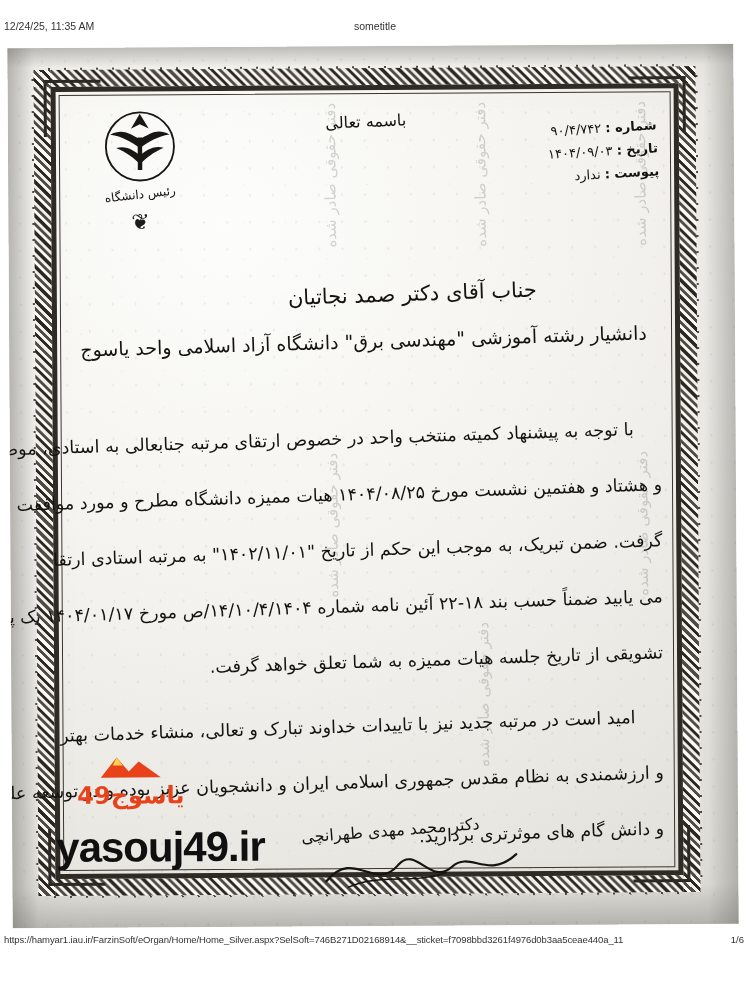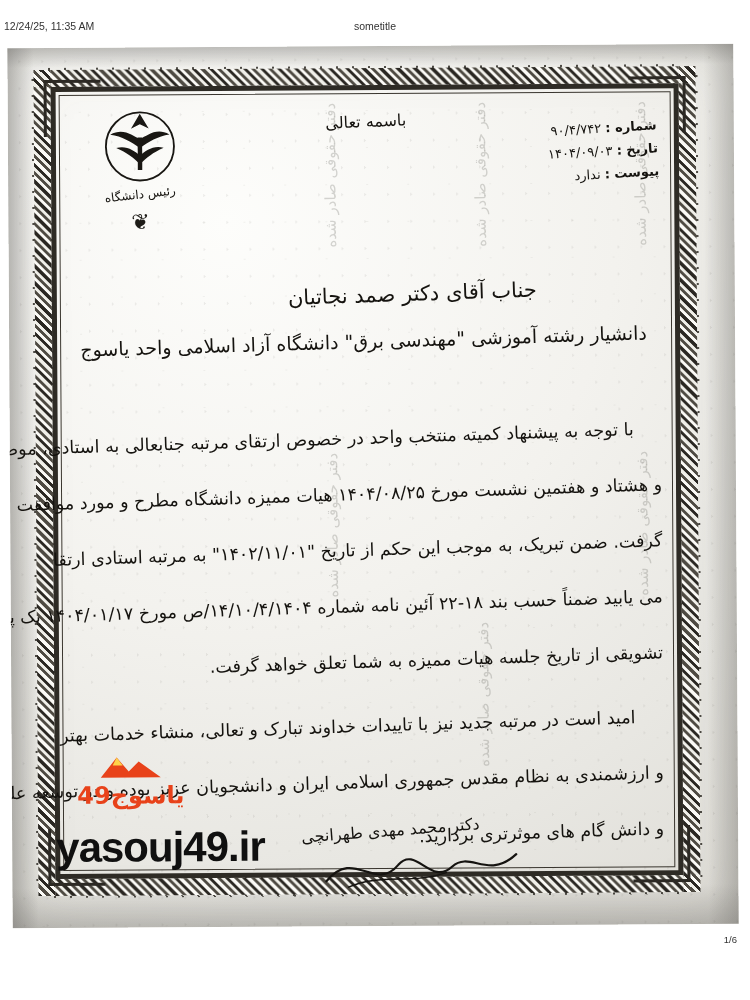--- a/index.html
+++ b/index.html
@@ -46,21 +46,21 @@
     color: #333;
   }
   .print-footer .pf-url {
     position: absolute;
     left: 4px;
     white-space: nowrap;
     letter-spacing: -0.1px;
   }
   .print-footer .pf-page {
     position: absolute;
-    right: 13px;
+    right: 6px;
   }
 
   
   .scan {
     position: absolute;
     top: 46px;
     left: 10px;
     width: 726px;
     height: 880px;
     background:
@@ -453,14 +453,15 @@
     <svg class="mountain" width="64" height="26" viewBox="0 0 64 26">
       <path d="M2 24 L18 4 L30 18 L40 8 L62 24 Z" fill="#e8421a"></path>
       <path d="M18 4 L24 12 L14 12 Z" fill="#ffd24a"></path>
     </svg>
     <span class="bs-text">یاسوج49</span>
   </div>
   <div class="brand-big">yasouj49.ir</div>
 </div>
 
 <div class="print-footer">
+  <span class="pf-url">https://hamyar1.iau.ir/FarzinSoft/eOrgan/Home/Home_Silver.aspx?SelSoft=746B271D02168914&amp;__sticket=f7098bbd3261f4976d0b3aa5ceae440a_11</span>
   <span class="pf-page">1/6</span>
 </div>
 
 </body></html>

